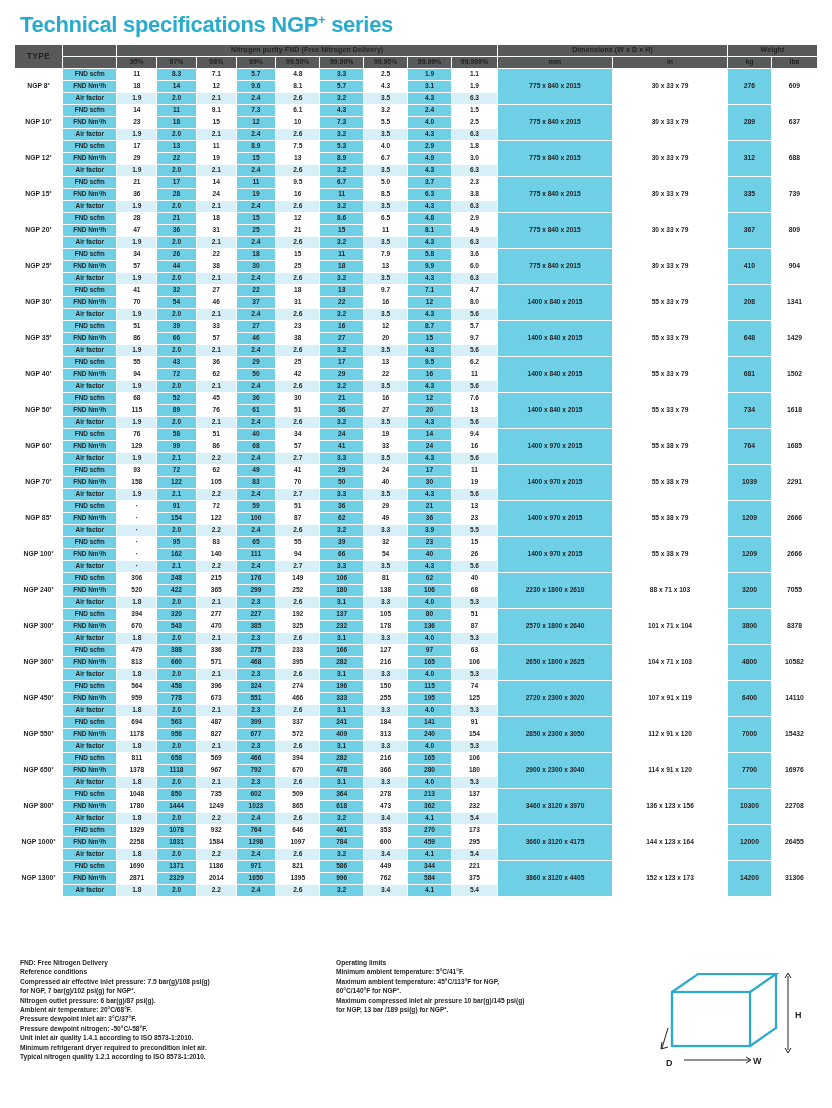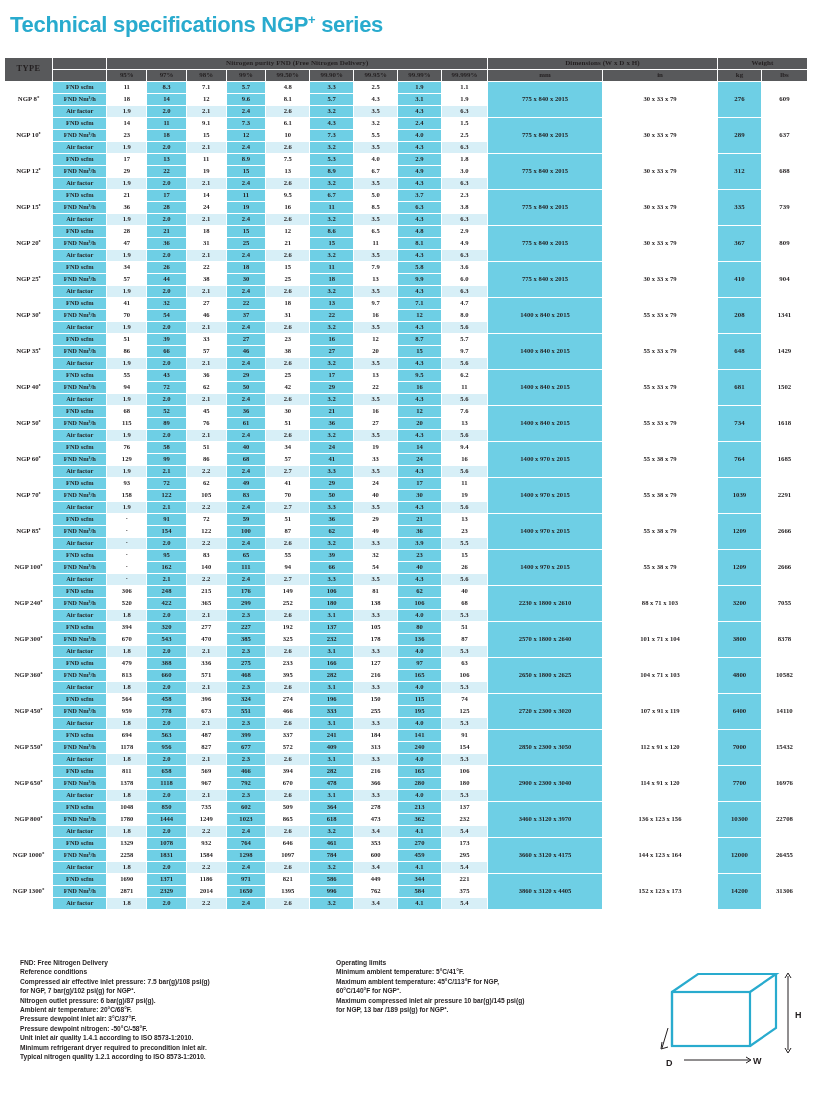--- a/index.html
+++ b/index.html
@@ -3,39 +3,38 @@
 <meta charset="utf-8">
 <style>
   html,body{margin:0;padding:0;}
   body{
     width:832px;height:1108px;
     background:#ffffff;
     font-family:"Liberation Sans", sans-serif;
     color:#231f20;
     -webkit-font-smoothing:antialiased;
   }
-  .page{position:relative;width:832px;height:1108px;box-sizing:border-box;padding:0 4px;}
+  .page{position:relative;width:832px;height:1108px;box-sizing:border-box;padding:0 14px;}
 
   
   .title{
     font-size:22px;font-weight:bold;color:#29ABCE;
     letter-spacing:-0.3px;
     padding:12px 0 0 6px;
     line-height:1.2;
   }
   .title sup{font-size:13px;vertical-align:super;}
 
   
   table.spec{
     border-collapse:collapse;
     width:804px;
-    margin-top:18px;
+    margin-top:5px;
     table-layout:fixed;
     font-size:6.6px;
-    font-family:Liberation Serif, serif;
   }
   table.spec td, table.spec th{
     border:1px solid #ffffff;
     text-align:center;
     vertical-align:middle;
     padding:0;
     height:11px;
     line-height:10px;
     font-weight:bold;
     color:#231f20;

